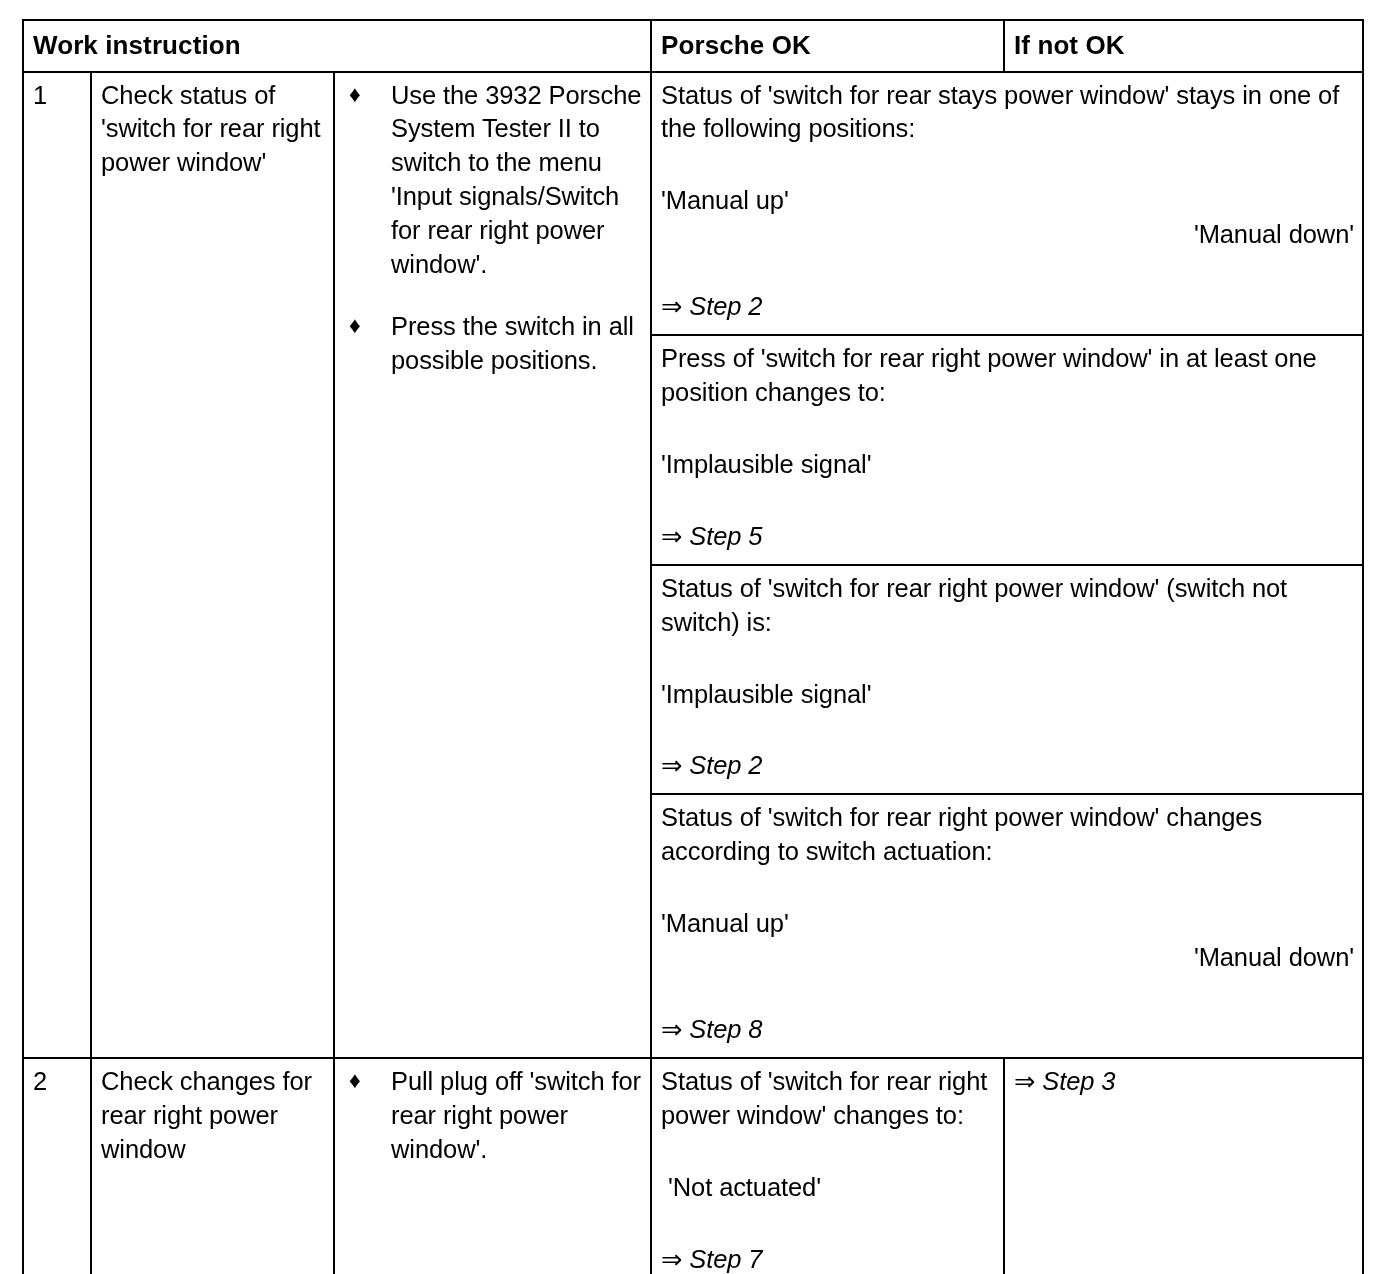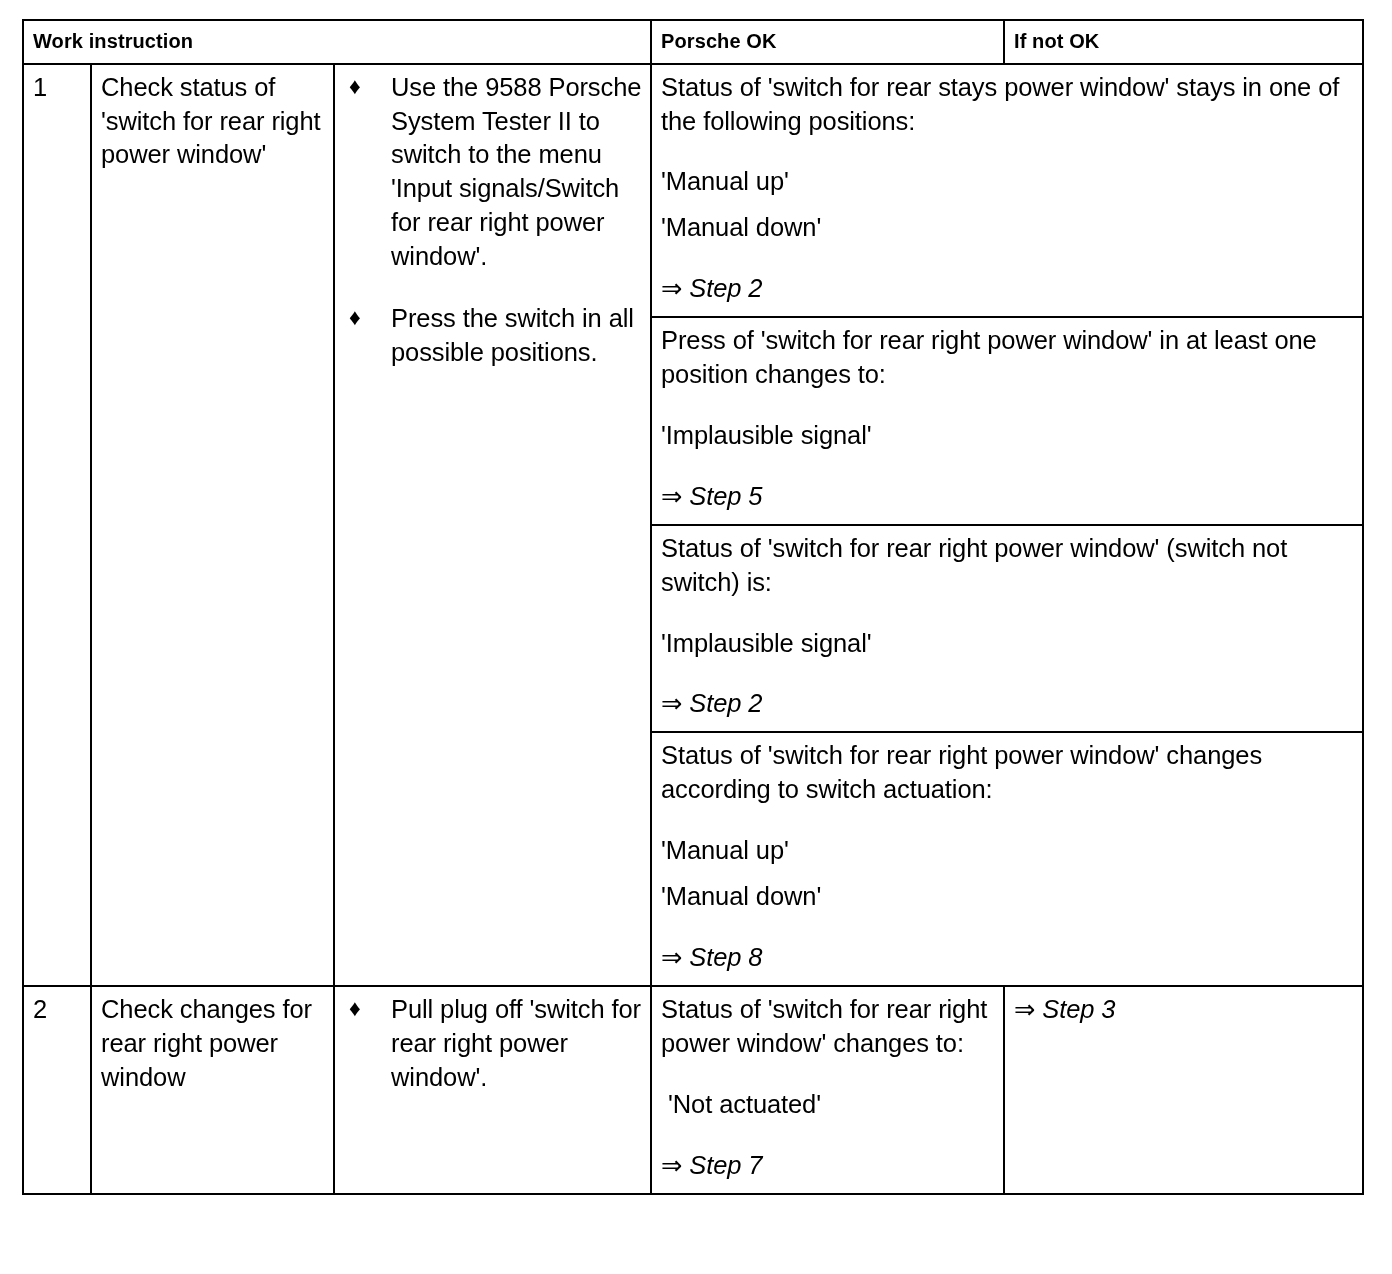--- a/index.html
+++ b/index.html
@@ -38,21 +38,21 @@
     font-size: 25.5px;
     line-height: 1.33;
     font-weight: normal;
     text-align: left;
     letter-spacing: -0.1px;
   }
 
   
   table.wi-table th {
     font-weight: bold;
-    font-size: 20px;
+    font-size: 26px;
     padding-top: 7px;
     padding-bottom: 8px;
     letter-spacing: 0.1px;
   }
 
   
   col.c-num      { width: 68px; }
   col.c-task     { width: 243px; }
   col.c-actions  { width: 317px; }
   col.c-ok       { width: 353px; }
@@ -85,22 +85,22 @@
   ul.bullets > li .bullet-mark {
     position: absolute;
     left: 5px;
     top: 0;
     font-size: 23px;
     line-height: 1.33;
   }
 
   
   .blk { margin: 0; }
-  .blk + .blk { margin-top: 27px; }
-  .blk.tight + .blk.tight { margin-top: 12px; }
+  .blk + .blk { margin-top: 38px; }
+  .blk.tight + .blk.tight { margin-top: 0; text-align: right; }
 
   .arrow-line { white-space: pre; font-style: italic; }
 
   
   .keep-space { white-space: pre-wrap; }
 </style>
 </head>
 <body>
 
 <div class="page">
@@ -124,21 +124,21 @@
 
     <tbody>
 
       <tr>
         <td class="num-cell" rowspan="4">1</td>
         <td rowspan="4">Check status of 'switch for rear right power win­dow'</td>
         <td rowspan="4">
           <ul class="bullets">
             <li>
               <span class="bullet-mark">♦</span>
-              <span>Use the 9588 Porsche Sys­tem Tester II to switch to the menu 'Input signals/Switch for rear right power window'.</span>
+              <span>Use the 3932 Porsche Sys­tem Tester II to switch to the menu 'Input signals/Switch for rear right power window'.</span>
             </li>
             <li>
               <span class="bullet-mark">♦</span>
               <span>Press the switch in all possible positions.</span>
             </li>
           </ul>
         </td>
         <td class="ok-cell" colspan="2">
           <p class="blk">Status of 'switch for rear stays power window' stays in one of the following positions:</p>
           <p class="blk tight keep-space">'Manual up'</p>

